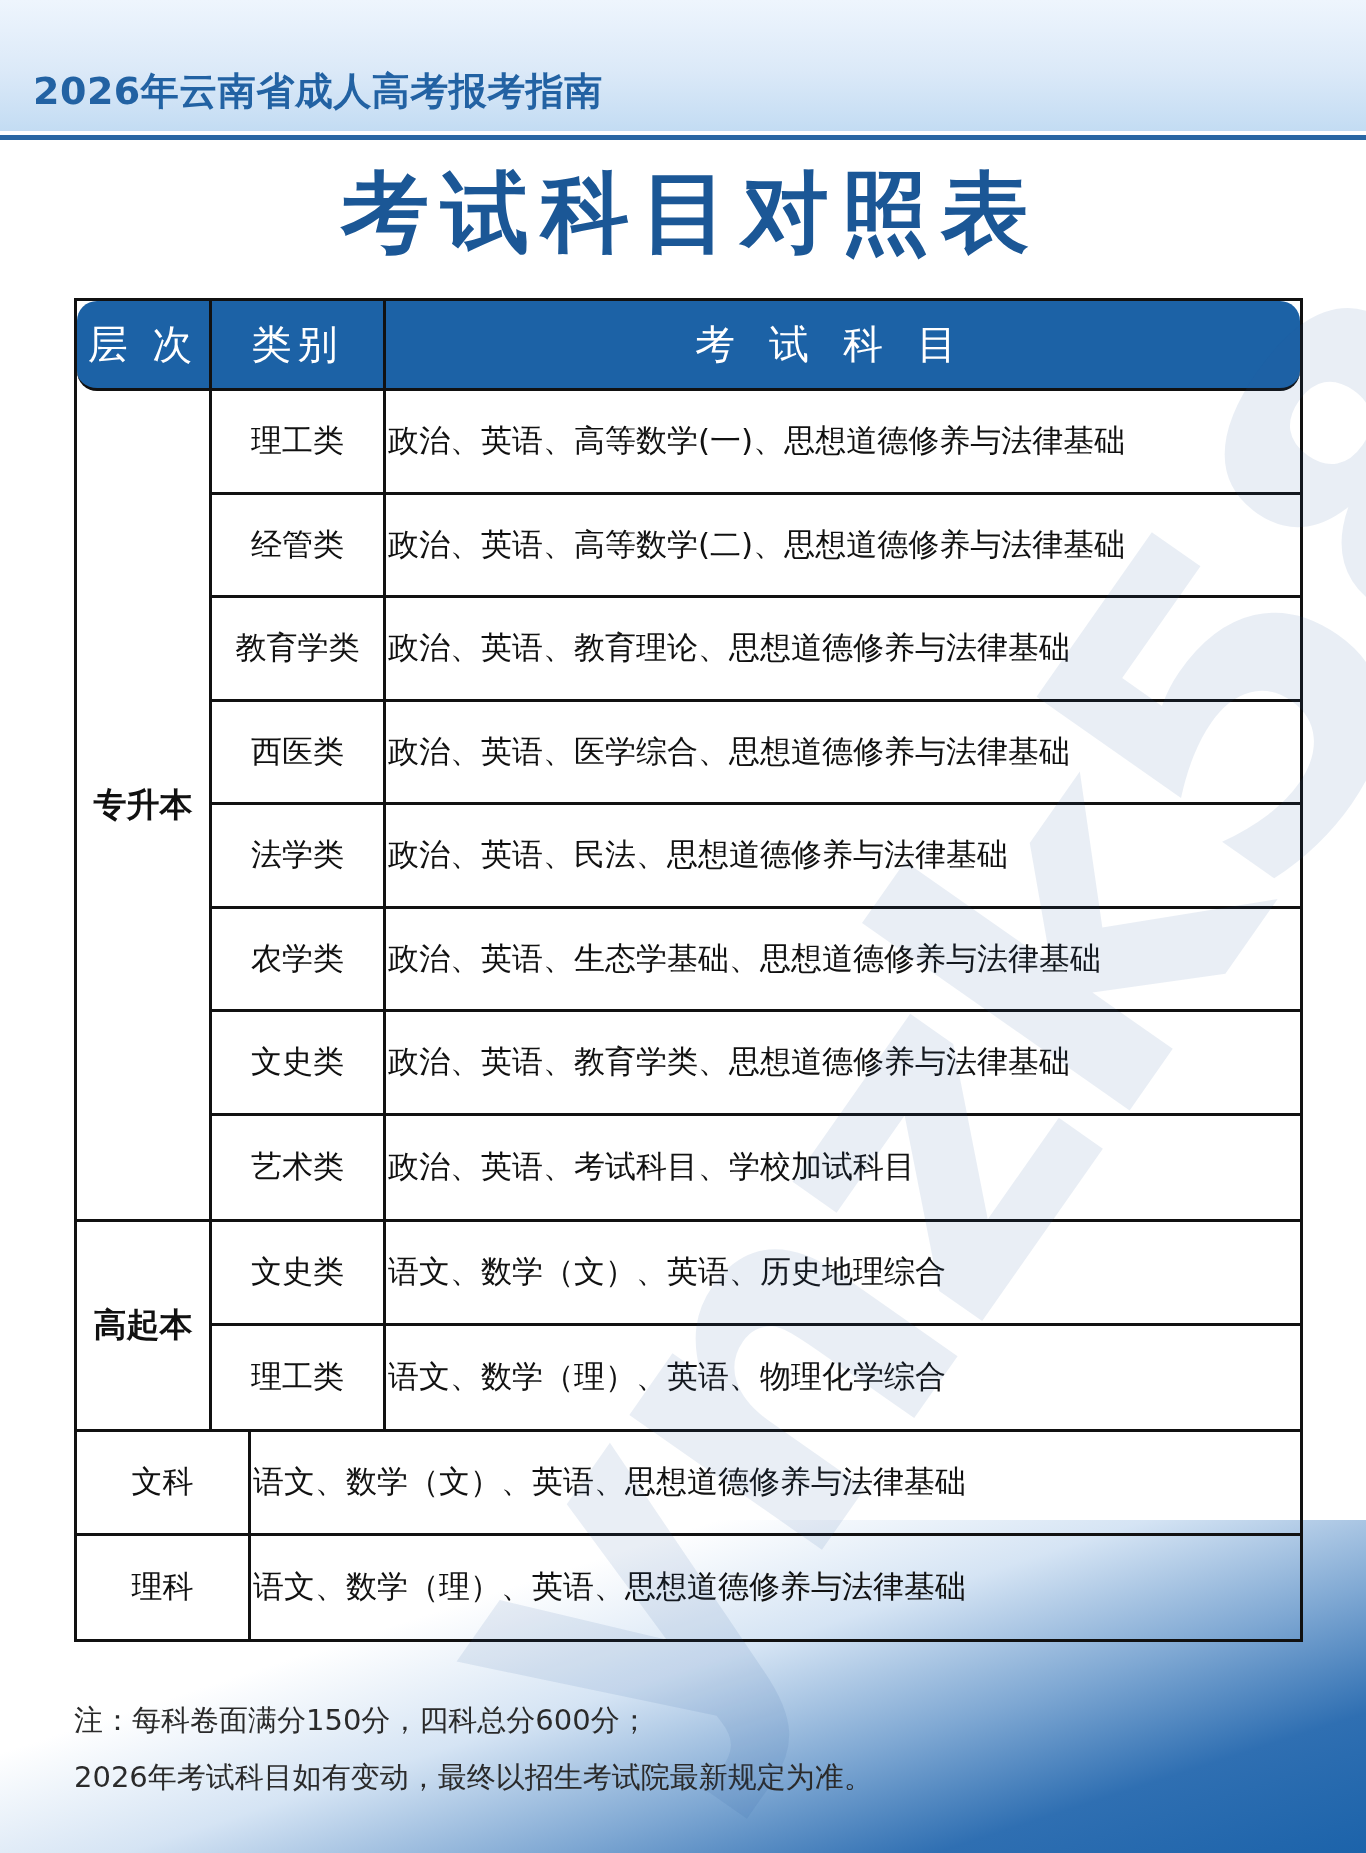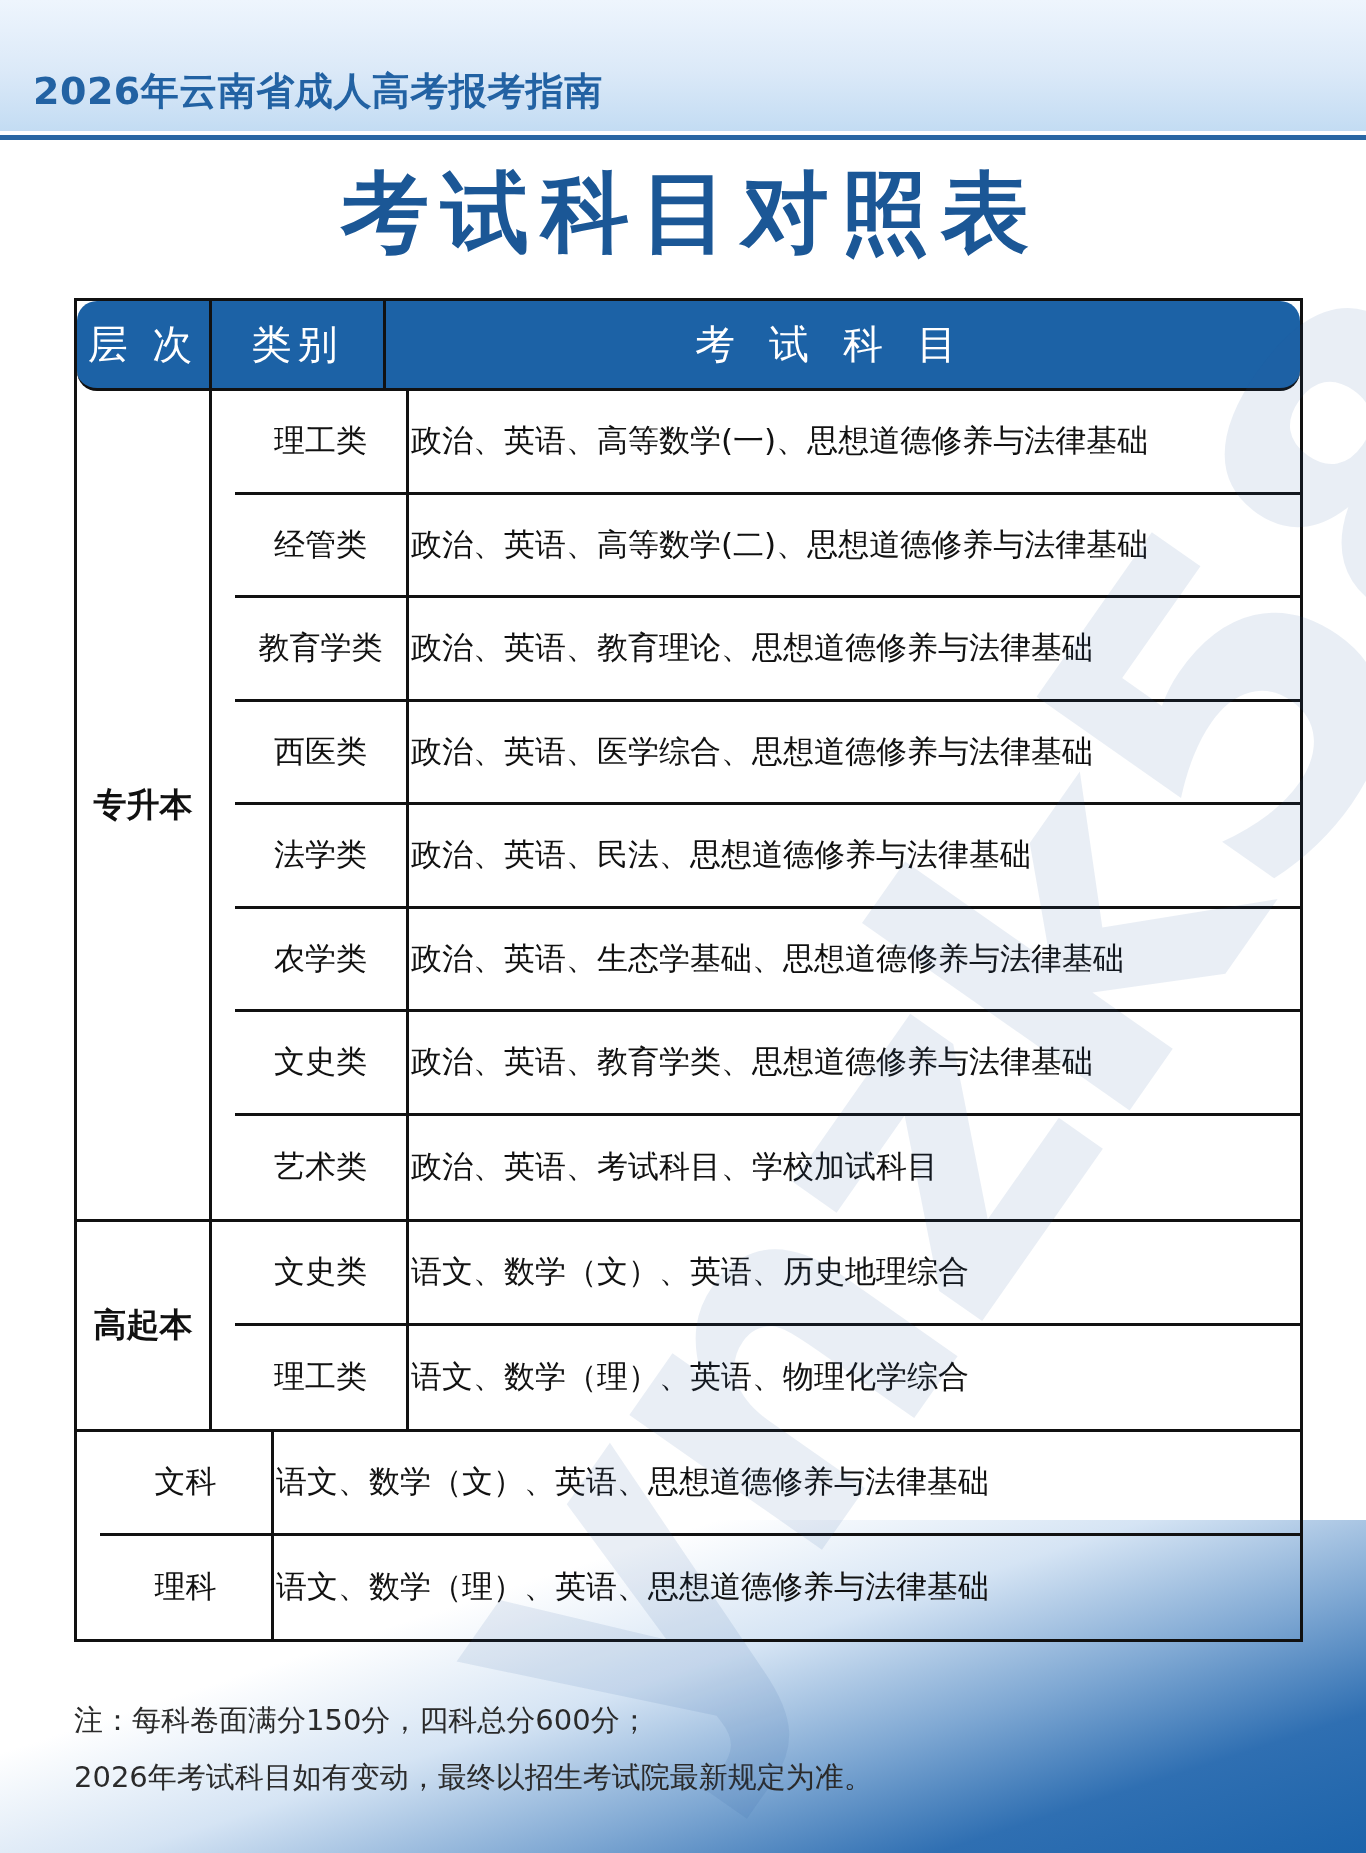--- a/index.html
+++ b/index.html
@@ -52,21 +52,21 @@
   }
   .th.c1 { width: 135px; border-right: 3px solid #111; }
   .th.c2 { width: 174px; border-right: 3px solid #111; }
   .th.c3 { flex: 1; letter-spacing: 34px; }
   .group { display: flex; border-bottom: 3px solid #111; }
   .group:last-child { border-bottom: none; }
   .group-label {
     width: 135px; border-right: 3px solid #111; display: flex; align-items: center; justify-content: center;
     font-size: 33px; font-weight: bold; white-space: nowrap;
   }
-  .group-rows { flex: 1; padding-left: 23px; }
+  .group-rows { flex: 1; }
   .row { display: flex; height: 103.5px; border-bottom: 3px solid #111; }
   .row:last-child { border-bottom: none; justify-content: space-between; }
   .cat {
     width: 174px; border-right: 3px solid #111; display: flex; align-items: center; justify-content: center;
     font-size: 31px; white-space: nowrap;
   }
   .subj {
     flex: 1; display: flex; align-items: center; padding-left: 2px;
     font-size: 31px; white-space: nowrap;
   }

